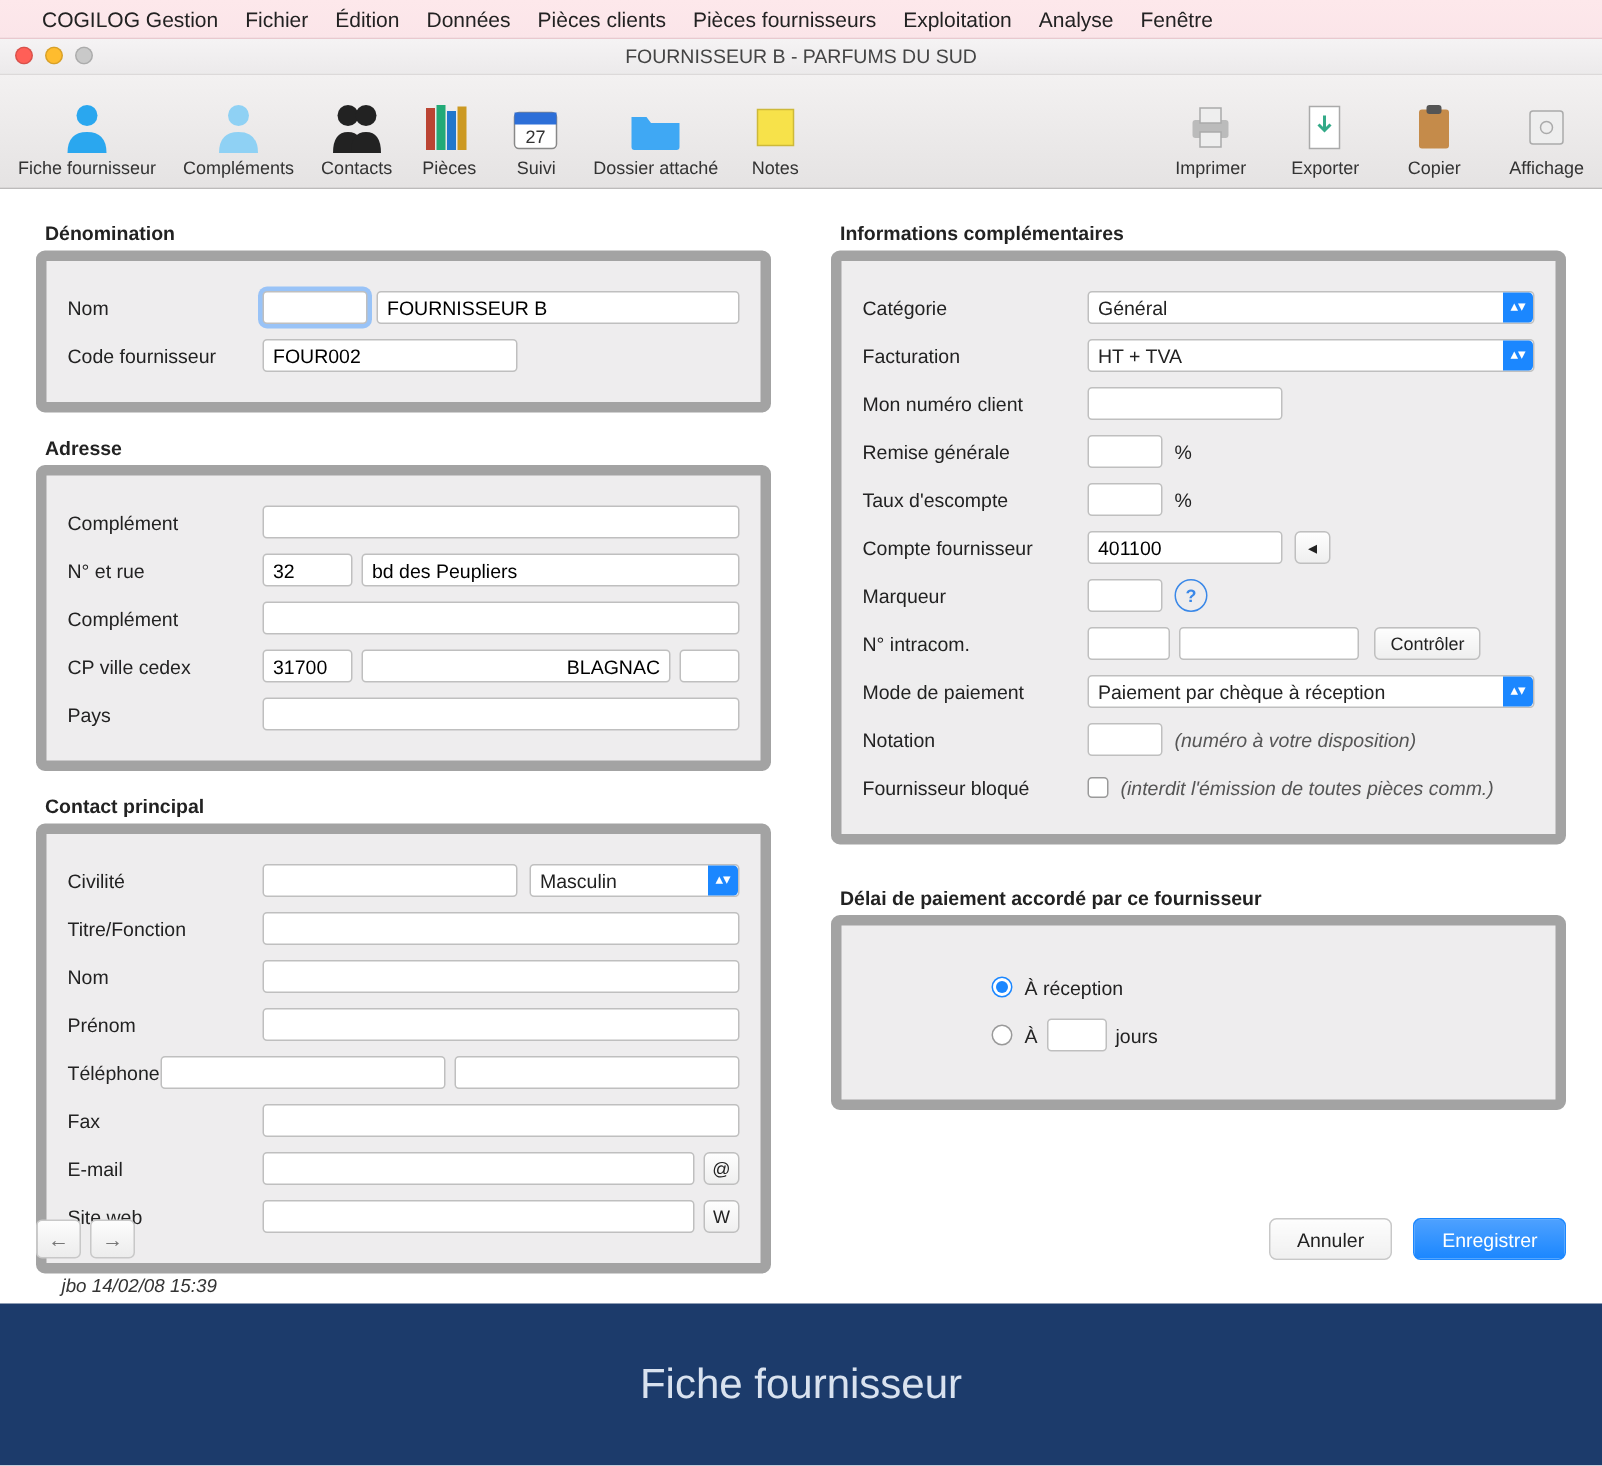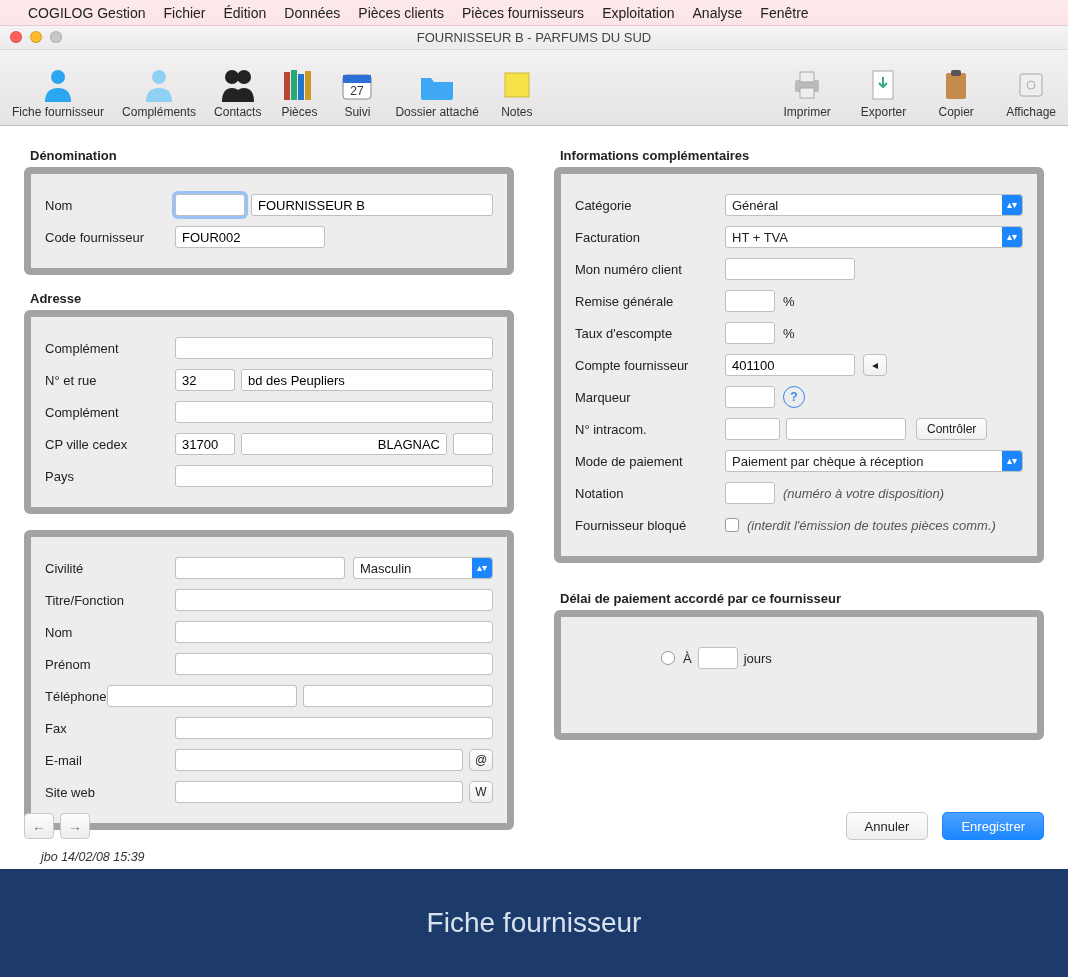--- a/index.html
+++ b/index.html
@@ -202,21 +202,21 @@
   <div class="col">
     <div class="section-title">Dénomination</div>
     <div class="groupbox">
       <div class="row">
         <div class="lbl">Nom</div>
         <input type="text" class="focused" style="width: 70px;" value="">
         <input type="text" style="flex: 1 1 0%; margin-left: 6px;" value="FOURNISSEUR B">
       </div>
       <div class="row">
         <div class="lbl">Code fournisseur</div>
-        <input type="text" style="width: 150px;" value="FOUR002">
+        <input type="text" style="width: 170px;" value="FOUR002">
       </div>
     </div>
 
     <div class="section-title">Adresse</div>
     <div class="groupbox">
       <div class="row">
             <div class="lbl">Complément</div>
             <input type="text" style="flex: 1 1 0%;" value="">
           </div>
       <div class="row">
@@ -233,20 +233,21 @@
         <input type="text" style="width: 60px;" value="31700">
         <input type="text" style="flex: 1 1 0%; margin-left: 6px; text-align: right;" value="BLAGNAC">
         <input type="text" style="width: 40px; margin-left: 6px;" value="">
       </div>
       <div class="row">
             <div class="lbl">Pays</div>
             <input type="text" style="flex: 1 1 0%;" value="">
           </div>
     </div>
 
+    <div class="section-title">Contact principal</div>
     <div class="groupbox">
       <div class="row">
             <div class="lbl">Civilité</div>
         <input type="text" style="width: 170px;" value="">
         <div class="select" style="flex:1;margin-left:8px">
               <span>Masculin</span>
               <div class="caret">
                 <span>▴▾</span>
               </div>
             </div>
@@ -353,20 +354,24 @@
       <div class="row">
             <div class="lbl">Fournisseur bloqué</div>
             <span class="checkbox"></span>
             <span class="hint">(interdit l'émission de toutes pièces comm.)</span>
           </div>
     </div>
 
     <div class="section-title" style="margin-top:28px">Délai de paiement accordé par ce fournisseur</div>
     <div class="groupbox" style="min-height:130px;padding-left:100px;padding-top:22px">
       <div class="row">
+            <span class="radio checked"></span>
+            <span>À réception</span>
+          </div>
+      <div class="row">
             <span class="radio"></span>
             <span>À</span>
             <input type="text" style="width: 40px; margin: 0px 6px;" value="">
             <span>jours</span>
           </div>
     </div>
   </div>
 </div>
 
 <div class="footer">

